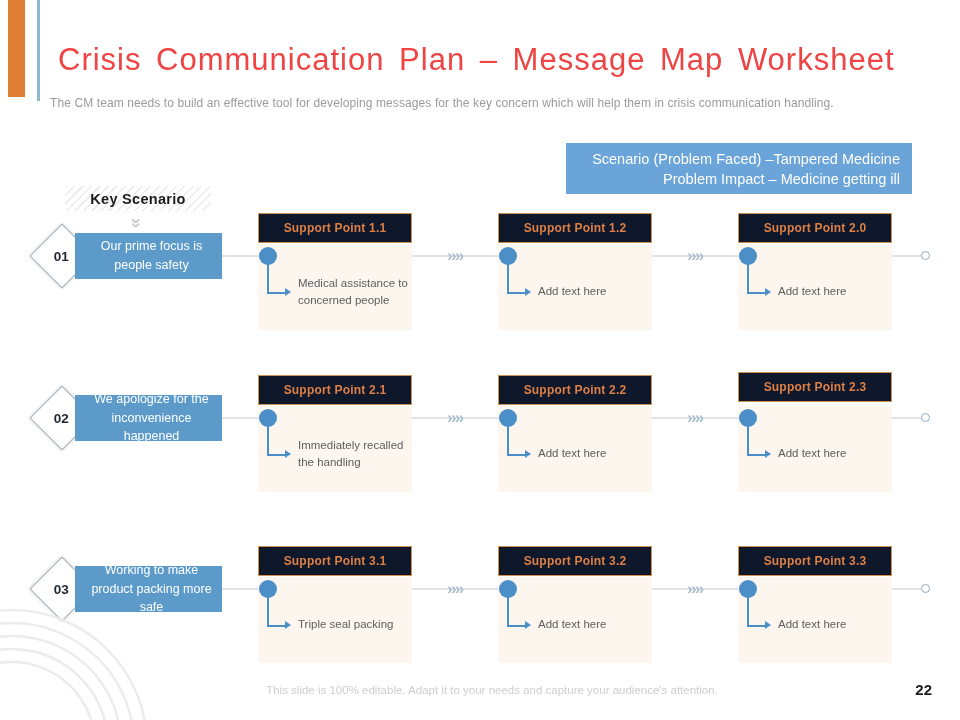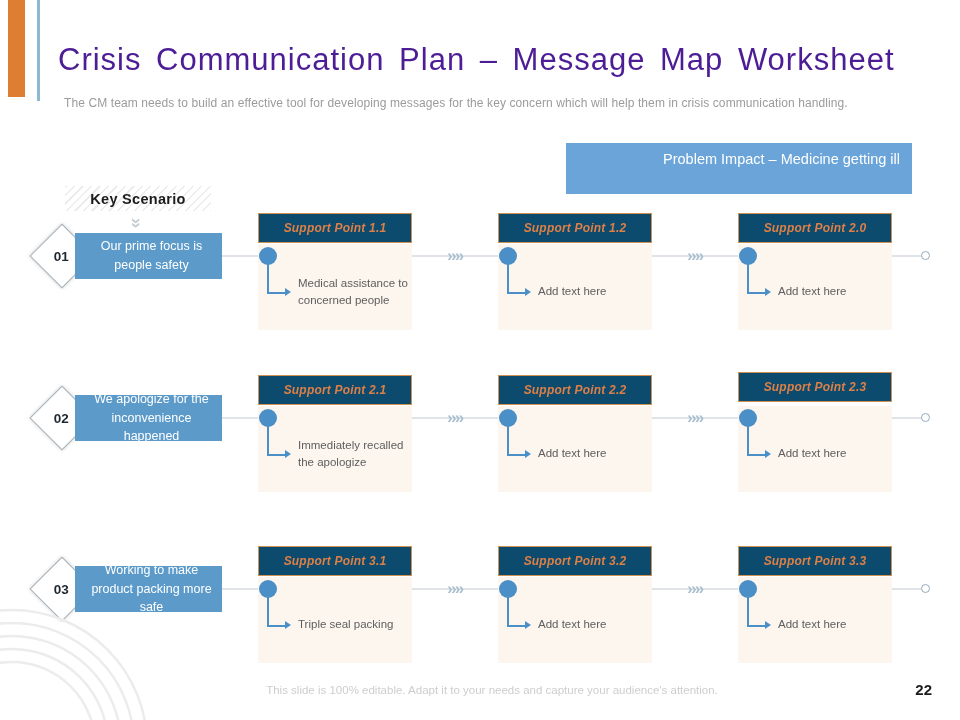--- a/index.html
+++ b/index.html
@@ -4,23 +4,23 @@
 <style>
   html,body{margin:0;padding:0;background:#e9e9e9;}
   .slide{
     position:relative;width:960px;height:720px;background:#ffffff;
     font-family:"Liberation Sans", sans-serif;overflow:hidden;margin:0 auto;
   }
   
   .bar-orange{position:absolute;left:8px;top:0;width:17px;height:97px;background:#dd7e32;}
   .bar-blue{position:absolute;left:37px;top:0;width:3px;height:101px;background:#8fb9d1;}
   
-  .title{position:absolute;left:58px;top:42px;width:880px;font-size:31px;color:#4c1d95;
+  .title{position:absolute;left:58px;top:42px;width:880px;font-size:31px;color:#ef4444;
     letter-spacing:1px;word-spacing:5px;font-weight:500;}
-  .subtitle{position:absolute;left:64px;top:96px;width:800px;font-size:12px;color:#9b9b9b;letter-spacing:.1px;}
+  .subtitle{position:absolute;left:50px;top:96px;width:800px;font-size:12px;color:#9b9b9b;letter-spacing:.1px;}
   
   .scenario{position:absolute;left:566px;top:143px;width:346px;height:51px;background:#6aa4d8;
     color:#fff;text-align:right;box-sizing:border-box;padding:7px 12px 0 8px;font-size:14.5px;line-height:1.35;}
   
   .keymsg{position:absolute;left:65px;top:186px;width:146px;height:25px;
     background:repeating-linear-gradient(135deg,#ededed 0 1.5px,#ffffff 1.5px 6px);
     display:flex;align-items:center;justify-content:center;
     font-size:14.5px;font-weight:bold;color:#1b1b1b;letter-spacing:.3px;}
   .chev-down{position:absolute;left:124px;top:209px;width:26px;height:26px;color:#c7ced4;
     font-size:19px;font-weight:bold;transform:rotate(90deg);text-align:center;line-height:26px;letter-spacing:-2px;}
@@ -29,23 +29,23 @@
   .row-line{position:absolute;left:222px;top:-1px;width:706px;height:2px;background:#e0e4e8;}
   .diamond{position:absolute;left:39px;top:-23px;width:44px;height:44px;background:#fff;
     border:1px solid #a4aeb6;transform:rotate(45deg);box-shadow:0 0 4px rgba(0,0,0,.18);
     display:flex;align-items:center;justify-content:center;}
   .diamond span{transform:rotate(-45deg);font-size:13.5px;font-weight:bold;color:#1f2730;}
   .msg-box{position:absolute;left:75px;top:-23px;width:147px;height:46px;background:#5b9ac9;
     display:flex;align-items:center;justify-content:center;box-sizing:border-box;
     padding:0 8px 0 14px;color:#fff;font-size:12.5px;line-height:1.5;text-align:center;}
   .col{position:absolute;top:0;width:154px;height:0;}
   .panel{position:absolute;left:0;top:-12px;width:154px;height:86px;background:#fdf6ee;}
-  .sp-box{position:absolute;left:0;top:-43px;width:154px;height:30px;background:#0c4a6e;
+  .sp-box{position:absolute;left:0;top:-43px;width:154px;height:30px;background:#0f172a;
     border:1.5px solid #cf9050;box-sizing:border-box;display:flex;align-items:center;justify-content:center;
-    color:#dd8047;font-weight:bold;font-size:12px;letter-spacing:.2px;font-style:italic;}
+    color:#dd8047;font-weight:bold;font-size:12px;letter-spacing:.2px;}
   .dot{position:absolute;left:1px;top:-9px;width:18px;height:18px;border-radius:50%;background:#4a8fc7;}
   .connector{position:absolute;left:9px;top:8px;width:18px;height:28px;
     border-left:2px solid #4a8fc7;border-bottom:2px solid #4a8fc7;}
   .arrowhead{position:absolute;left:27px;top:32px;width:0;height:0;
     border-left:6px solid #4a8fc7;border-top:4px solid transparent;border-bottom:4px solid transparent;}
   .point-text{position:absolute;left:40px;top:15px;width:112px;height:42px;display:flex;align-items:center;
     font-size:11.5px;color:#5e5e5e;line-height:1.5;}
   .flow-chevrons{position:absolute;top:-10px;width:40px;text-align:center;color:#a9bfd0;
     font-size:16px;font-weight:bold;letter-spacing:-1.5px;line-height:20px;}
   .end-circle{position:absolute;left:921px;top:-5px;width:9px;height:9px;border:1.5px solid #93aabc;
@@ -61,20 +61,21 @@
 
 <div class="slide">
 
   <div class="bar-orange"></div>
   <div class="bar-blue"></div>
 
   <div class="title">Crisis Communication Plan – Message Map Worksheet</div>
   <div class="subtitle">The CM team needs to build an effective tool for developing messages for the key concern which will help them in crisis communication handling.</div>
 
   <div class="scenario">
+    <div>Scenario (Problem Faced) –Tampered Medicine</div>
     <div>Problem Impact – Medicine getting ill</div>
   </div>
 
   <div class="keymsg">Key Scenario</div>
   <div class="chev-down">»</div>
 
   <div class="row" style="top:256px">
     <div class="row-line"></div>
     <div class="diamond">
         <span>01</span>
@@ -116,21 +117,21 @@
         <span>02</span>
       </div>
     <div class="msg-box">We apologize for the inconvenience happened</div>
 
     <div class="col" style="left:258px">
       <div class="panel"></div>
       <div class="sp-box">Support Point 2.1</div>
       <div class="dot"></div>
       <div class="connector"></div>
       <div class="arrowhead"></div>
-      <div class="point-text">Immediately recalled the apologize</div>
+      <div class="point-text">Immediately recalled the handling</div>
     </div>
     <div class="flow-chevrons" style="left:435px">››››</div>
     <div class="col" style="left:498px">
       <div class="panel"></div>
       <div class="sp-box">Support Point 2.2</div>
       <div class="dot"></div>
       <div class="connector"></div>
       <div class="arrowhead"></div>
       <div class="point-text">Add text here</div>
     </div>

